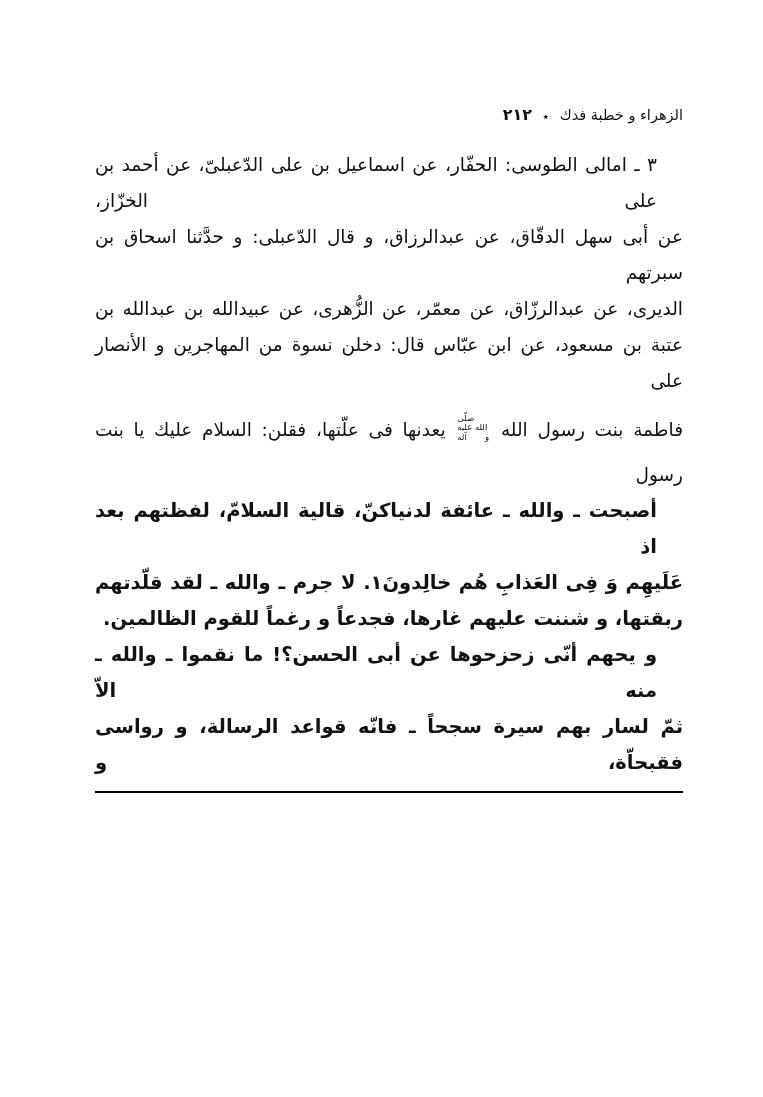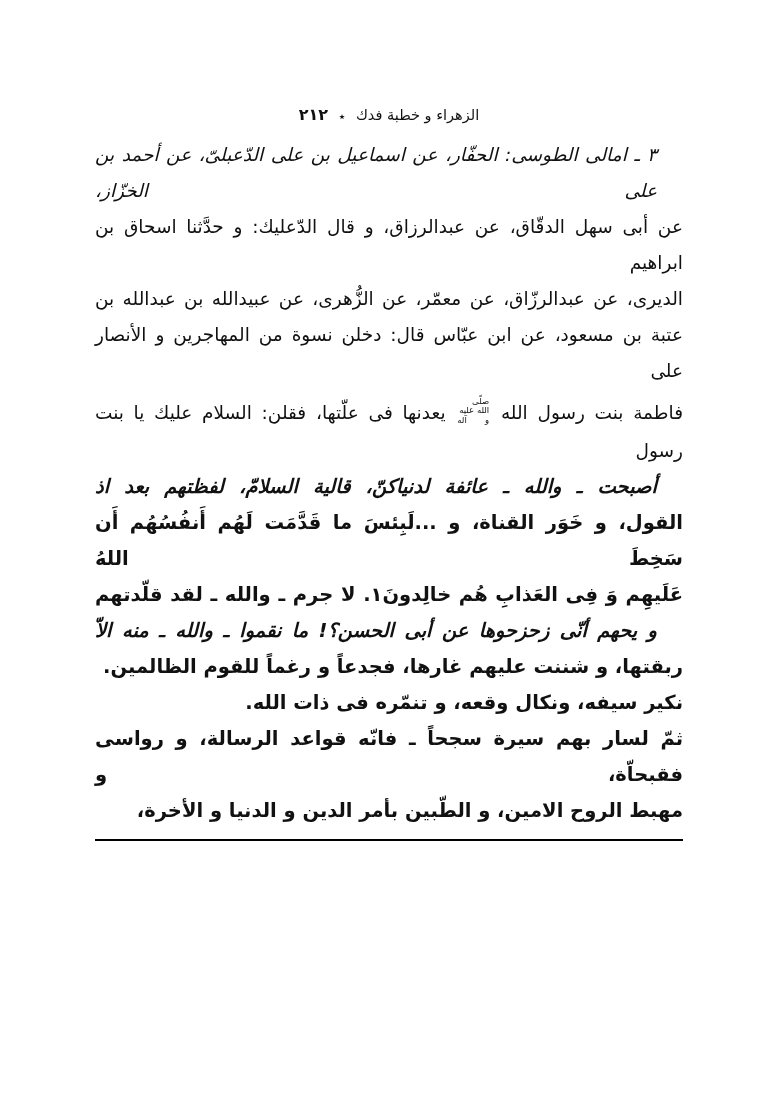--- a/index.html
+++ b/index.html
@@ -13,82 +13,79 @@
     direction: rtl;
     overflow: hidden;
   }
   .content {
     position: absolute;
     top: 104px;
     right: 80px;
     left: 95px;
   }
   .header {
-    text-align: center;
+    text-align: right;
     font-size: 14.5px;
     line-height: 22px;
-    margin-bottom: 10px;
+    margin-bottom: 20px;
     letter-spacing: 0.2px;
   }
   .header .star { margin: 0 6px; font-size: 12px; }
   .header .pagenum { font-weight: bold; font-size: 16px; }
 
   .line {
     text-align: justify;
     text-align-last: justify;
   }
   .line.lastline { text-align-last: right; }
 
   .normal   { font-size: 18.5px; line-height: 36px; }
   .bold     { font-size: 19.5px; line-height: 36px; font-weight: 700; }
 
-  .indent-first { padding-right: 26px; font-style: italic; }
+  .indent-first { padding-right: 26px; }
 
   .separator {
     border: 0;
     border-top: 2px solid #000;
     margin: 10px 0 12px 0;
     width: 100%;
   }
 
   .honorific {
     display: inline-block;
     width: 32px;
     font-size: 8.5px;
     line-height: 1.1;
     font-weight: 400;
-    text-align: right;
+    text-align: left;
     vertical-align: -4px;
-    margin: 8px 2px;
+    margin: 15px 2px;
   }
 </style>
 </head>
 <body>
 
 <div class="page" dir="rtl">
   <div class="content">
 
     <div class="header">
       <span>الزهراء و خطبة فدك</span>
       <span class="star">٭</span>
       <span class="pagenum">٢١٢</span>
     </div>
 
     <div id="body-paragraphs">
         <div class="line normal indent-first">٣ ـ امالى الطوسى: الحفّار، عن اسماعيل بن على الدّعبلىّ، عن أحمد بن على الخزّاز،</div>
-        <div class="line normal">عن أبى سهل الدقّاق، عن عبدالرزاق، و قال الدّعليك: و حدَّثنا اسحاق بن ابراهيم</div>
+        <div class="line normal">عن أبى سهل الدقّاق، عن عبدالرزاق، و قال الدّعبلى: و حدَّثنا اسحاق بن سبرتهم</div>
         <div class="line normal">الديرى، عن عبدالرزّاق، عن معمّر، عن الزُّهرى، عن عبيدالله بن عبدالله بن</div>
         <div class="line normal">عتبة بن مسعود، عن ابن عبّاس قال: دخلن نسوة من المهاجرين و الأنصار على</div>
         <div class="line normal">فاطمة بنت رسول الله <span class="honorific">صلّى الله عليه و آله</span> يعدنها فى علّتها، فقلن: السلام عليك يا بنت رسول</div>
         <div class="line bold indent-first">أصبحت ـ والله ـ عائفة لدنياكنّ، قالية السلامّ، لفظتهم بعد اذ</div>
-        <div class="line bold">القول، و خَوَر القناة، و ...لَبِئسَ ما قَدَّمَت لَهُم أَنفُسُهُم أَن سَخِطَ اللهُ</div>
         <div class="line bold">عَلَيهِم وَ فِى العَذابِ هُم خالِدونَ١. لا جرم ـ والله ـ لقد قلّدتهم</div>
+        <div class="line bold lastline">ربقتها، و شننت عليهم غارها، فجدعاً و رغماً للقوم الظالمين.</div>
         <div class="line bold indent-first">و يحهم أنّى زحزحوها عن أبى الحسن؟! ما نقموا ـ والله ـ منه الاّ</div>
-        <div class="line bold lastline">ربقتها، و شننت عليهم غارها، فجدعاً و رغماً للقوم الظالمين.</div>
-        <div class="line bold lastline">نكير سيفه، ونكال وقعه، و تنمّره فى ذات الله.</div>
         <div class="line bold">ثمّ لسار بهم سيرة سجحاً ـ فانّه قواعد الرسالة، و رواسى فقبحاّة، و</div>
-        <div class="line bold lastline">مهبط الروح الامين، و الطّبين بأمر الدين و الدنيا و الأخرة،</div>
       </div>
 
     <div class="separator"></div>
 
   </div>
 </div>
 
 </body></html>

